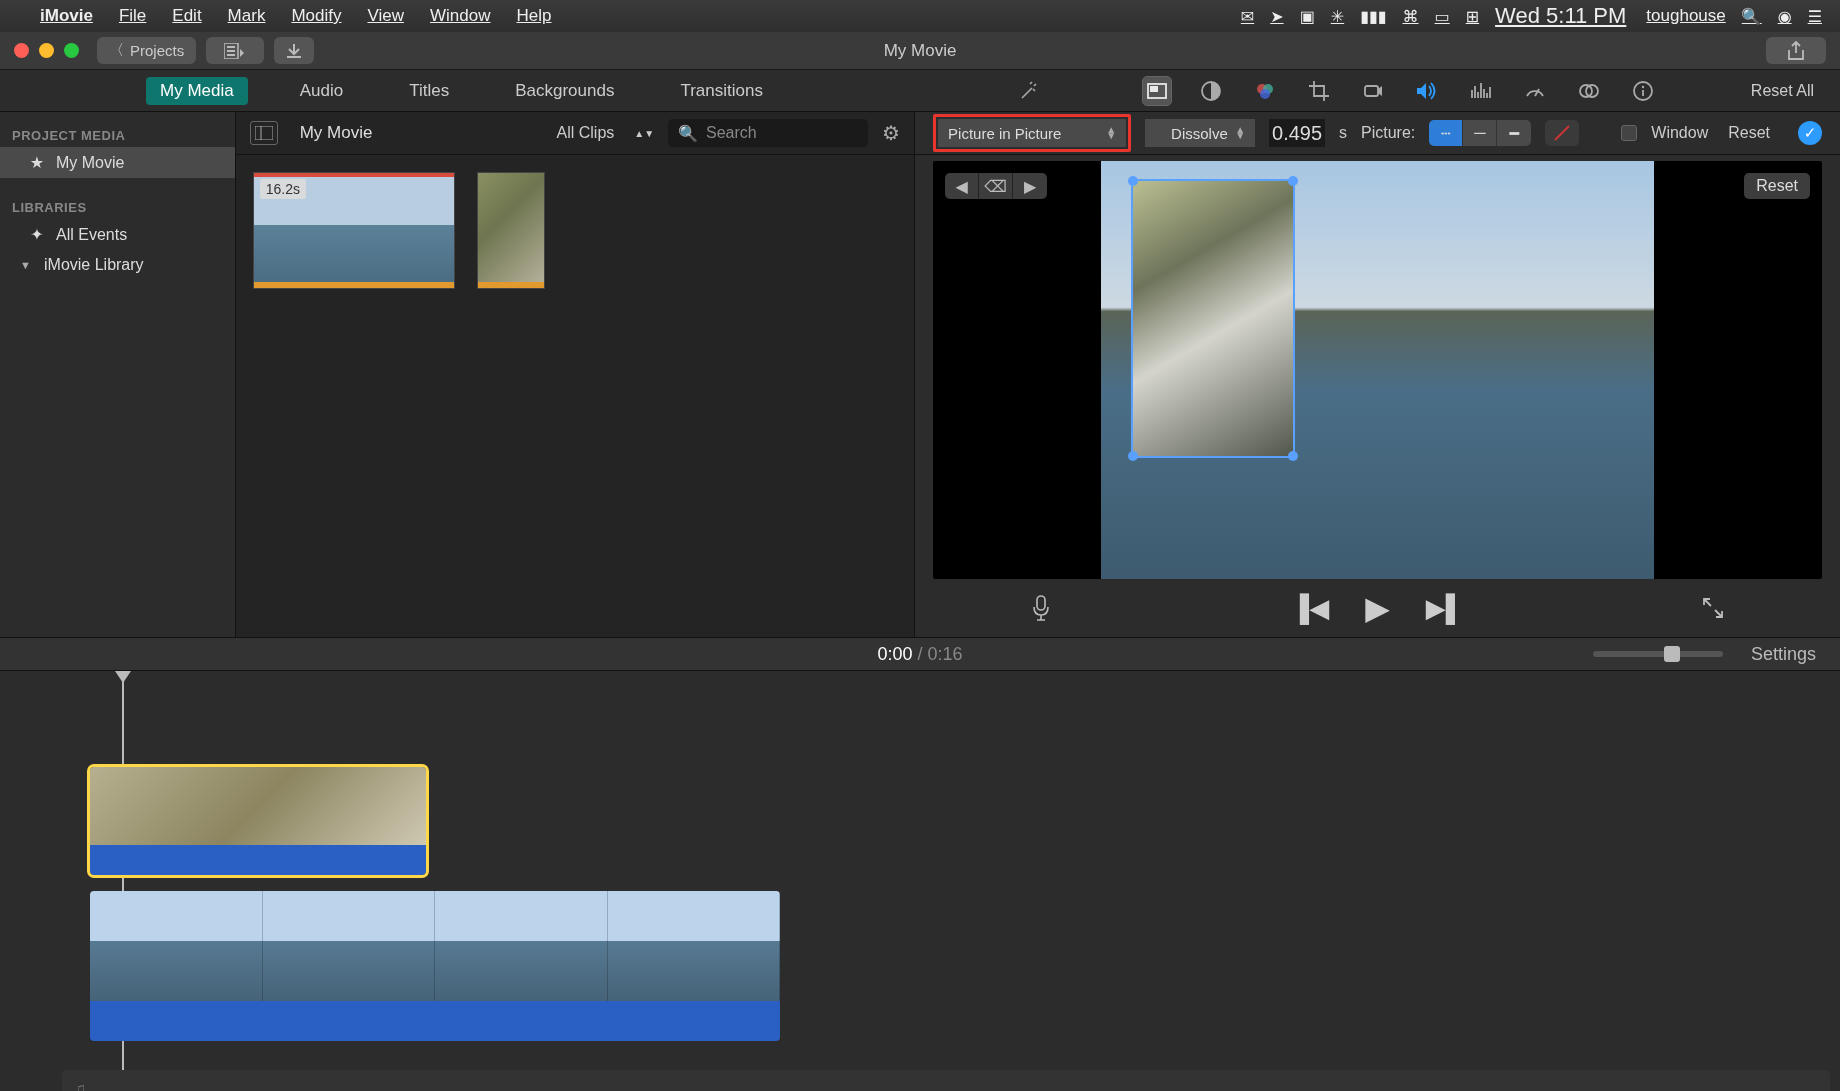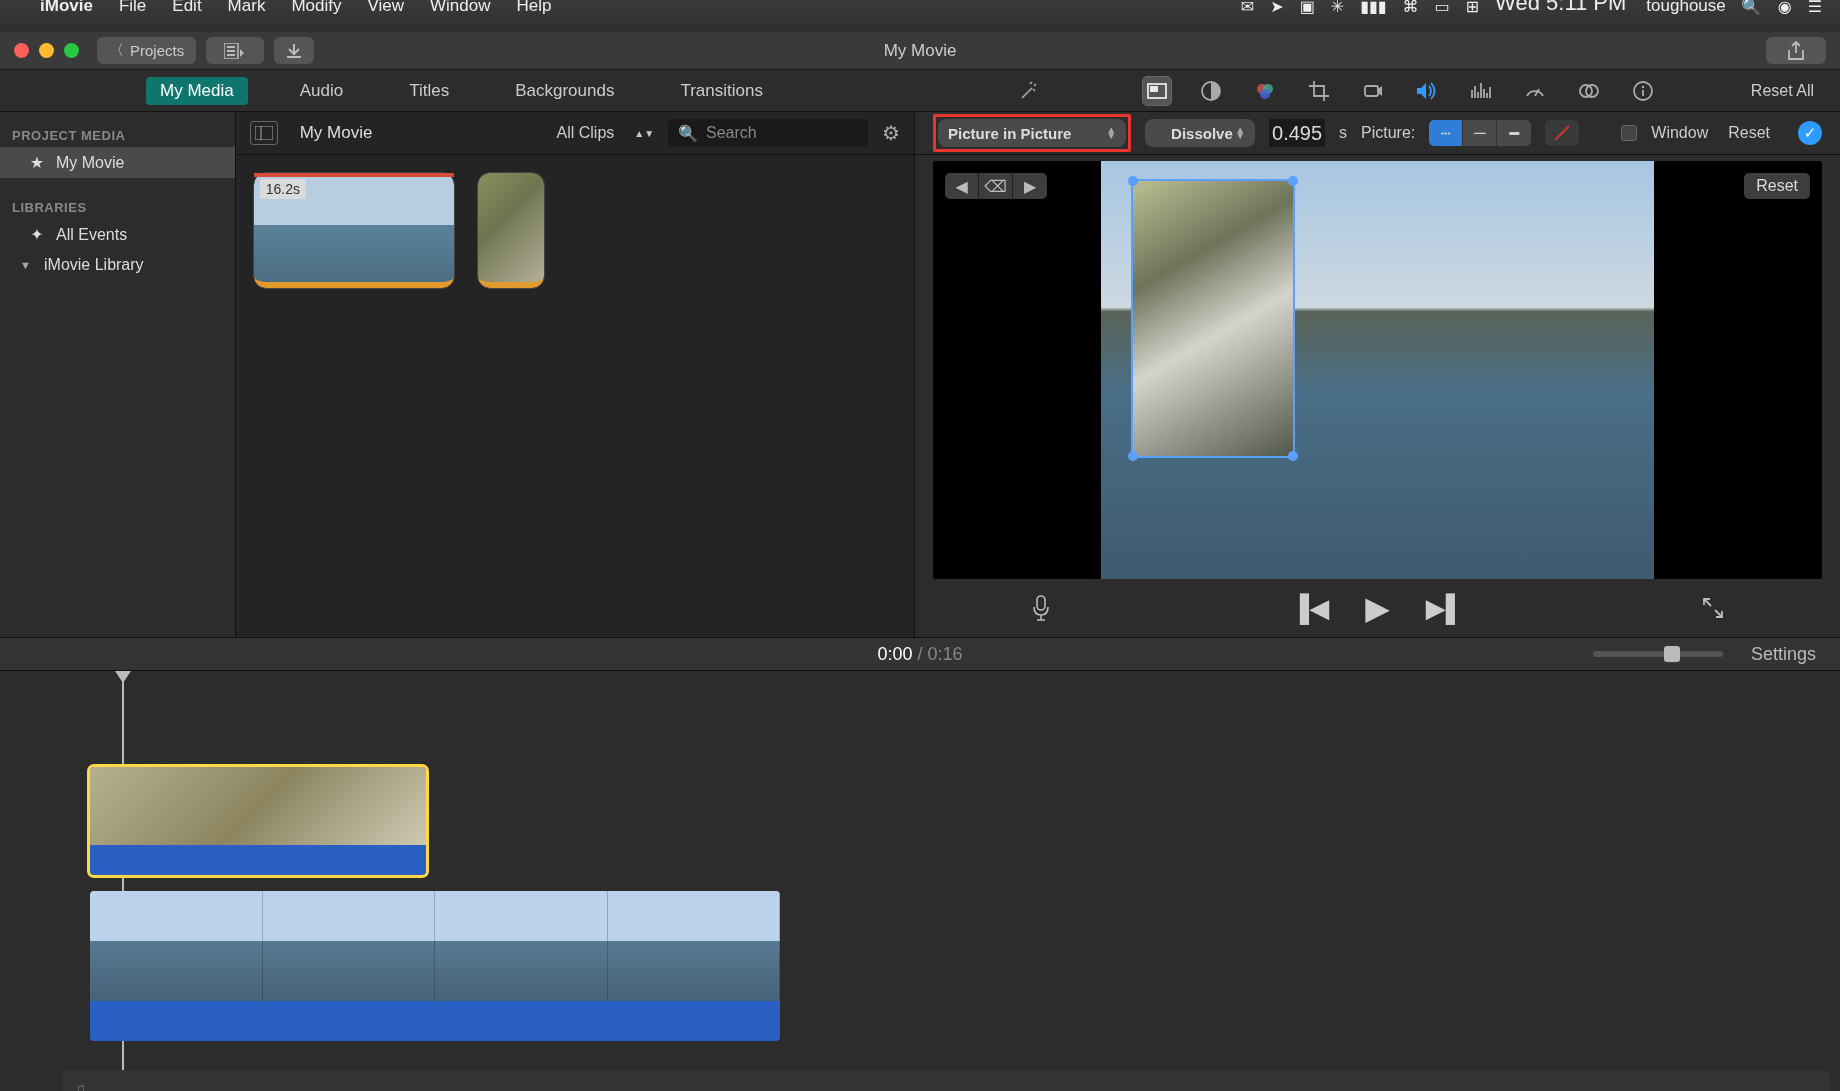--- a/index.html
+++ b/index.html
@@ -1,19 +1,19 @@
 <!DOCTYPE html>
 <html><head>
 <meta charset="utf-8">
 <style>
 * { margin: 0; padding: 0; box-sizing: border-box; font-family: -apple-system, "Helvetica Neue", Arial, sans-serif; user-select: none; }
 html, body { width: 1840px; height: 1091px; background: #1e1e1e; color: #ddd; overflow: hidden; }
 
 
-.menubar { height: 30px; background: linear-gradient(#3a3a3a,#2f2f2f); display: flex; align-items: flex-end; padding: 16px 18px; font-size: 17px; color: #eee; }
+.menubar { height: 30px; background: linear-gradient(#3a3a3a,#2f2f2f); display: flex; align-items: center; padding: 16px 18px; font-size: 17px; color: #eee; text-decoration: underline; }
 .menubar .mitem { margin-right: 26px; cursor: default; }
 .menubar .mitem.bold { font-weight: 600; }
 .menubar .spacer { flex: 1; }
 .menubar .ricon { margin-left: 16px; font-size: 16px; display: inline-flex; align-items: center; }
 .apple { font-size: 20px; margin-right: 22px; }
 
 
 .titlebar { height: 38px; background: #3a3a3a; display: flex; align-items: center; padding: 0 14px; border-bottom: 1px solid #1a1a1a; }
 .traffic { display: flex; gap: 10px; margin-right: 18px; }
 .traffic span { width: 15px; height: 15px; border-radius: 50%; display: block; }
@@ -45,30 +45,30 @@
 .twist { display:inline-block; width:10px; margin-right:4px; font-size:11px; color:#aaa;}
 
 .browser { width: 685px; background:#242424; display:flex; flex-direction:column; }
 .browserTop { height:43px; display:flex; align-items:center; padding:0 14px; gap:14px; border-bottom:1px solid #111;}
 .sidebarToggle { width:28px;height:24px;border:1px solid #666; border-radius:3px; display:flex;align-items:center;justify-content:center;}
 .projName { font-size:17px; color:#ddd; margin-left:8px; }
 .allclips { margin-left:auto; font-size:16px; color:#ccc; display:flex;align-items:center; gap:20px;}
 .searchField { background:#1a1a1a; border-radius:5px; height:28px; width:200px; display:flex;align-items:center; padding:0 10px; gap:8px; color:#888;}
 .gear { color:#aaa; font-size:20px;}
 .thumbs { flex:1; padding:18px; display:flex; gap:24px; align-items:flex-start;}
-.thumb { width:200px; height:115px; border-radius:12px; position:relative; outline:1px solid #444;}
+.thumb { width:200px; height:115px; border-radius:0; position:relative; outline:1px solid #444;}
 .thumb .dur { position:absolute; top:6px; left:6px; background:rgba(220,220,220,0.9); color:#333; padding:2px 6px; font-size:14px; border-radius:2px;}
 .thumb1 { background: linear-gradient(#b8cde0 0%, #b8cde0 48%, #5b8199 48%, #4b6d82 100%); border-bottom: 6px solid #e29a2e; }
 .thumb1::before{content:"";position:absolute;top:0;left:0;right:0;height:4px;background:#d84b3c;}
 .thumb2 { width:66px; background: linear-gradient(135deg,#8a9060 0%, #6e7550 40%, #b5b09a 100%); border-bottom:6px solid #e29a2e;}
 
 .viewer { flex:1; background:#2c2c2c; display:flex; flex-direction:column; border-left:1px solid #111;}
 .inspector { height:43px; display:flex; align-items:center; padding:0 18px; gap:14px; border-bottom:1px solid #111;}
 .redbox { border:3px solid #e8362f; padding:2px; border-radius:2px;}
-.dd { background:#4a4a4a; border-radius:8px; height:28px; display:flex; align-items:center; padding:0 10px; font-size:15px; color:#ddd; min-width:172px; justify-content:space-between;font-weight:bold;}
+.dd { background:#4a4a4a; border-radius:0; height:28px; display:flex; align-items:center; padding:0 10px; font-size:15px; color:#ddd; min-width:172px; justify-content:space-between;}
 .dd .arrs { font-size:10px; line-height:6px; color:#aaa; display:flex;flex-direction:column;}
 .numfield { background:#1a1a1a; width:56px; height:28px; display:flex;align-items:center;justify-content:center; font-size:20px;}
 .lbl { font-size:16px; color:#ccc;}
 .segBtns { display:flex; }
 .seg { width:34px; height:26px; background:#4a4a4a; display:flex;align-items:center;justify-content:center; border-right:1px solid #333;}
 .seg:first-child{border-radius:5px 0 0 5px;} .seg:last-child{border-radius:0 5px 5px 0; border-right:none;}
 .seg.active{ background:#2e7dd6;}
 .noBord { width:34px; height:26px; background:#3a3a3a; border-radius:5px; display:flex;align-items:center;justify-content:center;}
 .chk { width:16px;height:16px; border:1px solid #666; border-radius:3px; background:#444;}
 .applyCk { width:24px;height:24px; border-radius:50%; background:#2e9bff; display:flex;align-items:center;justify-content:center; color:#fff; font-size:15px;}

